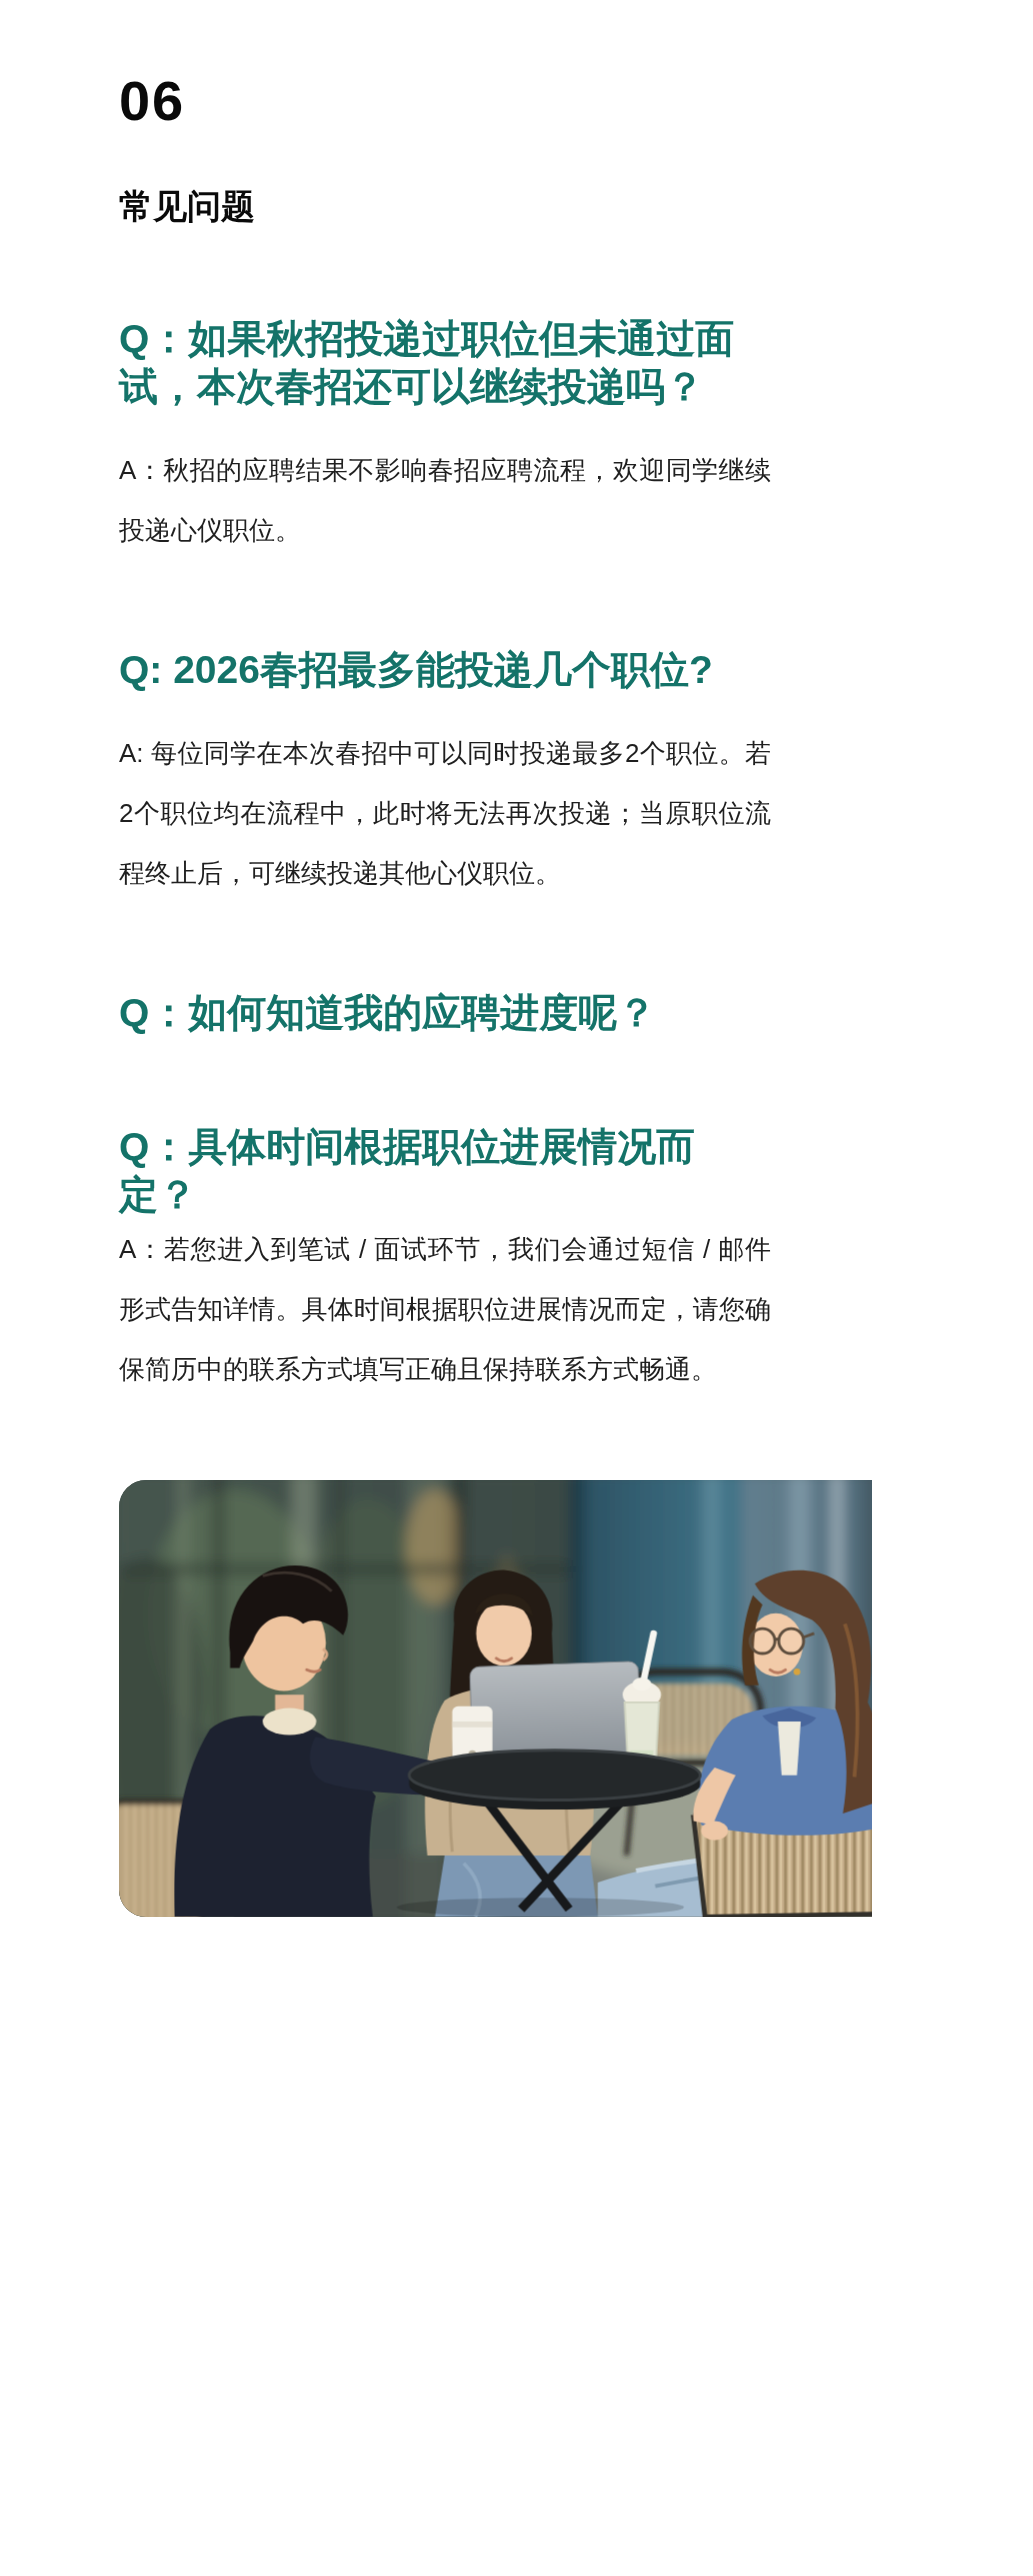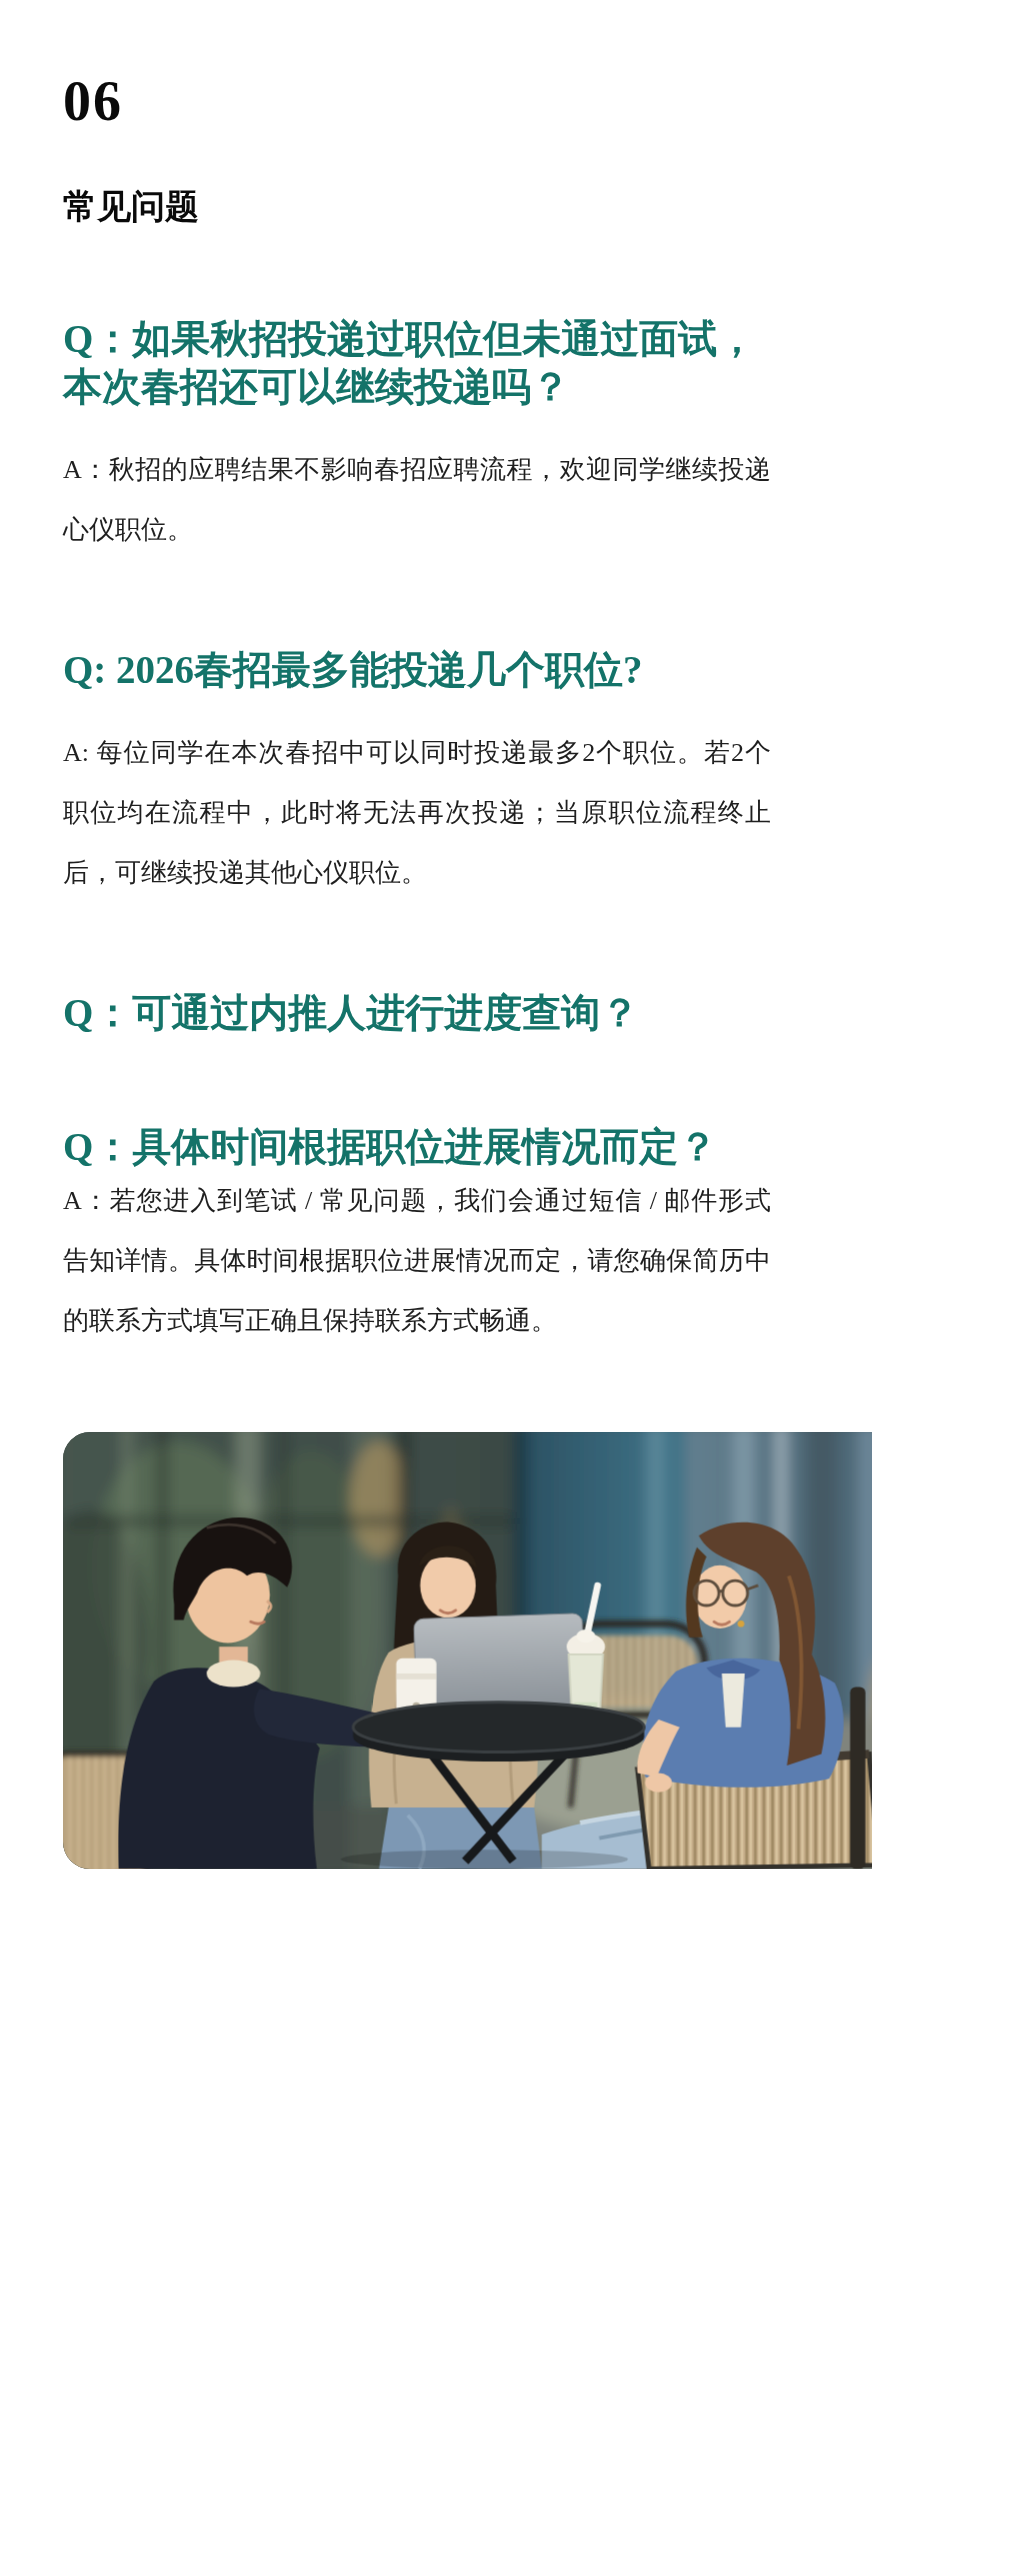--- a/index.html
+++ b/index.html
@@ -7,22 +7,22 @@
     --text:#1f1f1f;
     --background:#ffffff;
   }
   *{margin:0;padding:0;box-sizing:border-box;}
   html,body{background:#fff;}
   .page{
     width:872px;
     height:2576px;
     overflow:hidden;
     background:var(--background);
-    padding:73px 101px 0 63px;
-    font-family:Liberation Serif, serif;
+    padding:73px 101px 0 119px;
+    font-family:Liberation Sans, sans-serif;
     color:var(--text);
   }
   .section-number{
     font-size:56px;
     line-height:56px;
     font-weight:800;
     letter-spacing:1.9px;
     color:#0a0a0a;
   }
   .page-title{
@@ -70,25 +70,25 @@
   <section>
     <div class="qa">
       <div class="q">Q：如果秋招投递过职位但未通过面试，本次春招还可以继续投递吗？</div>
       <div class="a">A：秋招的应聘结果不影响春招应聘流程，欢迎同学继续投递心仪职位。</div>
     </div>
     <div class="qa">
       <div class="q">Q: 2026春招最多能投递几个职位?</div>
       <div class="a">A: 每位同学在本次春招中可以同时投递最多2个职位。若2个职位均在流程中，此时将无法再次投递；当原职位流程终止后，可继续投递其他心仪职位。</div>
     </div>
     <div class="qa">
-      <div class="q">Q：可通过内推人进行进度查询？</div>
+      <div class="q">Q：如何知道我的应聘进度呢？</div>
     </div>
     <div class="qa tight">
       <div class="q">Q：具体时间根据职位进展情况而定？</div>
-      <div class="a">A：若您进入到笔试 / 常见问题，我们会通过短信 / 邮件形式告知详情。具体时间根据职位进展情况而定，请您确保简历中的联系方式填写正确且保持联系方式畅通。</div>
+      <div class="a">A：若您进入到笔试 / 面试环节，我们会通过短信 / 邮件形式告知详情。具体时间根据职位进展情况而定，请您确保简历中的联系方式填写正确且保持联系方式畅通。</div>
     </div>
   </section>
 
   <figure class="photo-frame">
     <svg viewBox="0 0 870 456" xmlns="http://www.w3.org/2000/svg">
       <defs>
         <filter id="blur7" x="-20%" y="-20%" width="140%" height="140%">
             <feGaussianBlur stdDeviation="7"></feGaussianBlur>
           </filter>
         <filter id="blur3" x="-20%" y="-20%" width="140%" height="140%">

